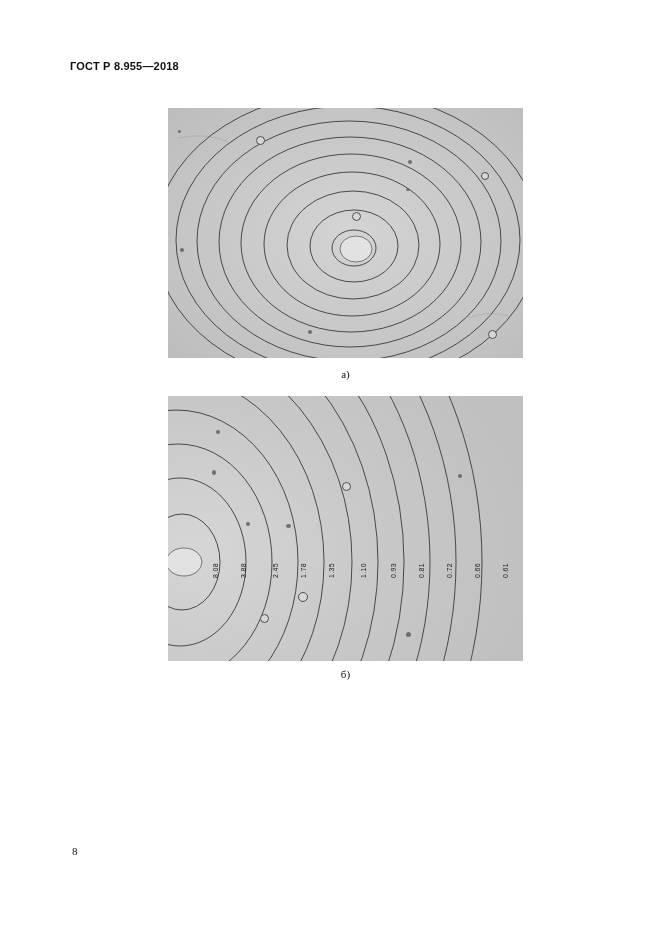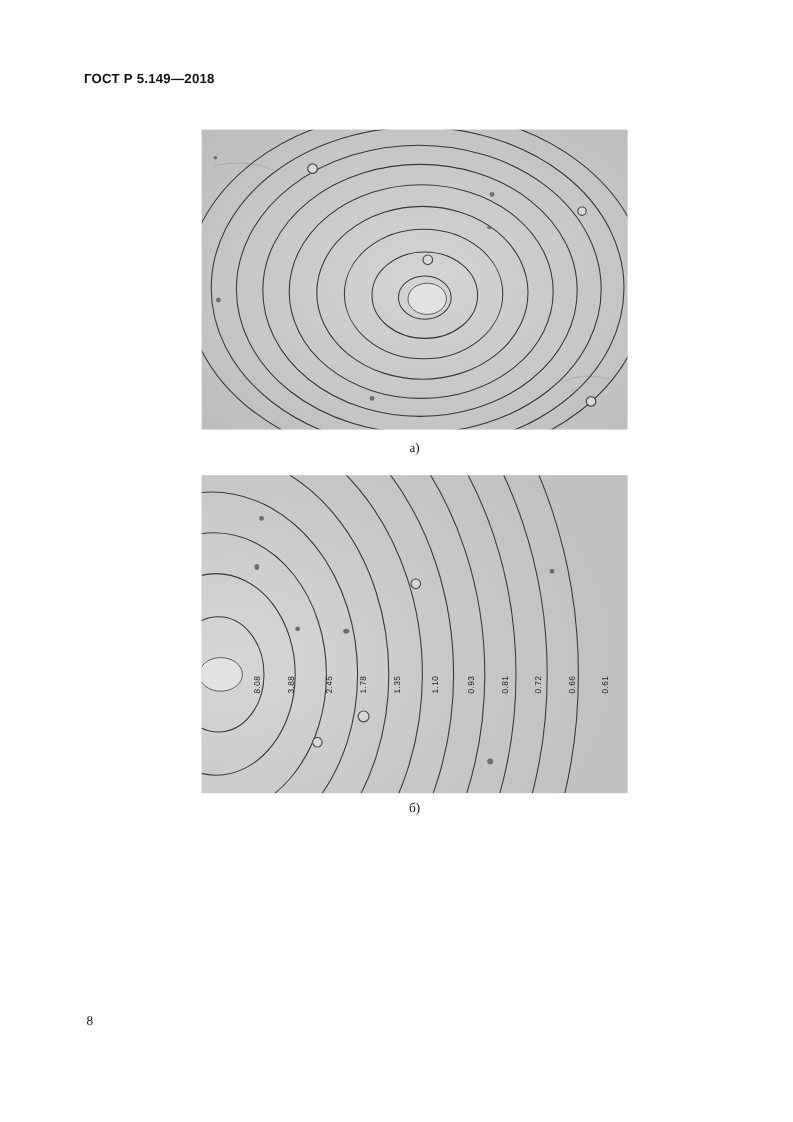--- a/index.html
+++ b/index.html
@@ -100,21 +100,21 @@
     border-radius: 50%;
     background: #d8d8d8;
     border: 1px solid #4d4d4d;
   }
 </style>
 </head>
 <body>
 
 <div class="page">
 
-  <div class="header-standard">ГОСТ Р 5.149—2018</div>
+  <div class="header-standard">ГОСТ Р 8.955—2018</div>
 
   <div class="figure figure-a">
     <svg class="fig-svg" width="355" height="250" viewBox="0 0 355 250">
       <defs>
         <radialGradient id="bgA" cx="52%" cy="50%" r="70%">
           <stop offset="0%" stop-color="#d4d4d4"></stop>
           <stop offset="60%" stop-color="#c7c7c7"></stop>
           <stop offset="100%" stop-color="#bdbdbd"></stop>
         </radialGradient>
       </defs>

